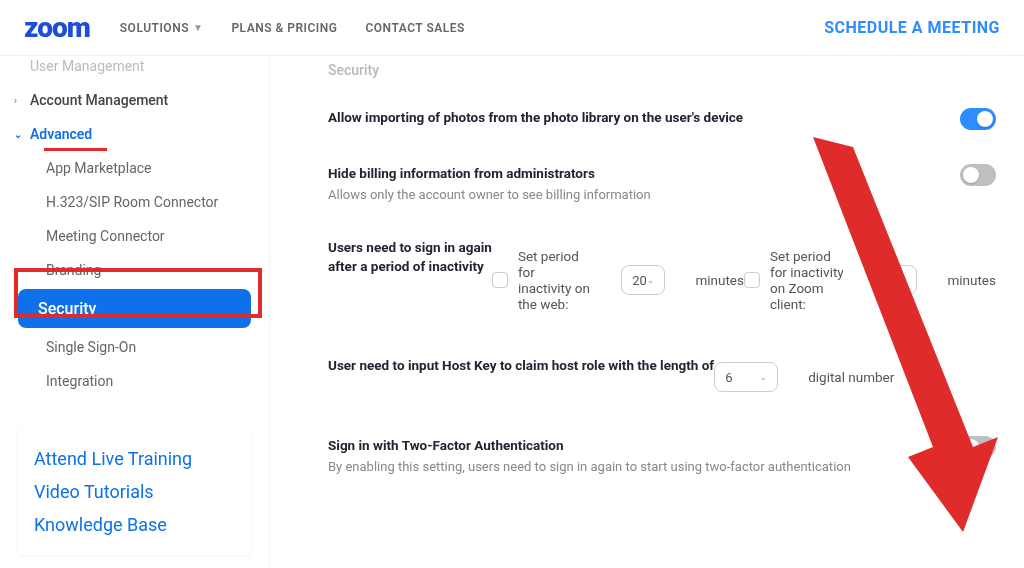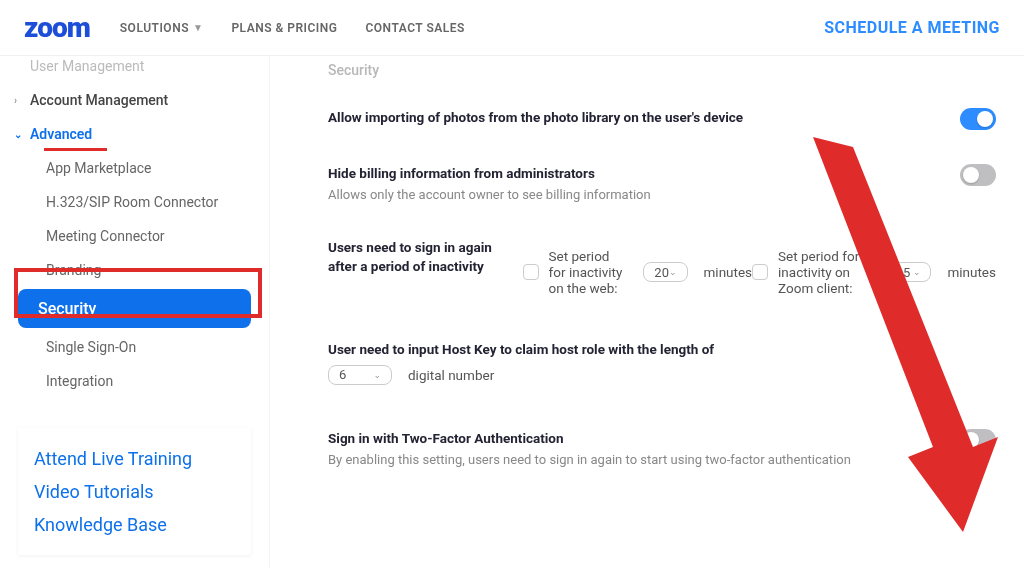--- a/index.html
+++ b/index.html
@@ -32,21 +32,21 @@
     .setting-title { font-size:13.5px; font-weight:700; color:#232333; line-height:1.4; }
     .setting-desc { font-size:13px; color:#888; margin-top:3px; line-height:1.4; }
     .toggle { width:36px; height:22px; border-radius:11px; position:relative; cursor:pointer; flex-shrink:0; }
     .toggle.on { background:#2D8CFF; }
     .toggle.off { background:#bfbfc2; }
     .toggle .knob { position:absolute; width:16px; height:16px; border-radius:50%; background:#fff; top:3px; box-shadow:0 1px 2px rgba(0,0,0,0.2); }
     .toggle.on .knob { right:3px; }
     .toggle.off .knob { left:3px; }
     .check-row { display:flex; align-items:center; font-size:13.5px; color:#555; margin:10px 0; gap:10px; }
     .checkbox { width:16px; height:16px; border:1.5px solid #ccc; border-radius:4px; background:#fff; cursor:pointer; flex-shrink:0; }
-    .select { display:inline-flex; align-items:center; justify-content:space-between; width:64px; height:20px; border:1px solid #ccc; border-radius:8px; padding:0 10px; font-size:13px; color:#555; cursor:pointer; background:#fff; margin:0 6px; }
+    .select { display:inline-flex; align-items:center; justify-content:space-between; width:64px; height:30px; border:1px solid #ccc; border-radius:8px; padding:0 10px; font-size:13px; color:#555; cursor:pointer; background:#fff; margin:0 20px; }
     .select .sel-caret { font-size:9px; color:#999; }
     .arrow-svg { position:absolute; left:465px; top:75px; pointer-events:none; }
   </style>
 </head>
 <body>
 
 <div class="header">
   <div class="logo">zoom</div>
   <div class="nav-item">
       <span>SOLUTIONS</span>
@@ -123,21 +123,21 @@
         <span class="checkbox"></span>
         <span>Set period for inactivity on Zoom client:</span>
         <span class="select">
               <span>5</span>
               <span class="sel-caret">⌄</span>
             </span>
         <span>minutes</span>
       </div>
     </div>
 
-    <div class="setting" style="flex-direction:column;align-items:stretch;">
+    <div class="setting" style="flex-direction:row;align-items:stretch;">
       <div class="setting-title">User need to input Host Key to claim host role with the length of</div>
       <div class="check-row" style="margin-top:6px;">
         <span class="select" style="margin-left:0;">
               <span>6</span>
               <span class="sel-caret">⌄</span>
             </span>
         <span>digital number</span>
       </div>
     </div>
 

